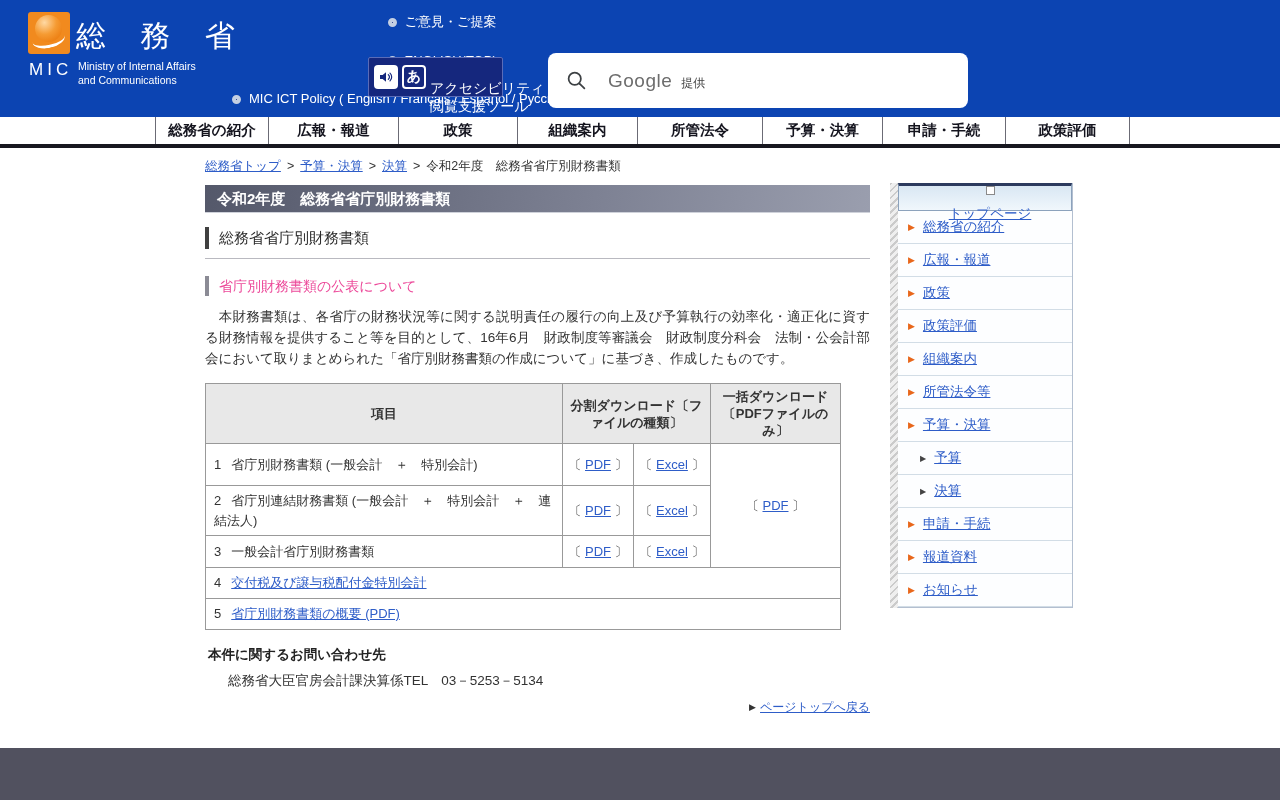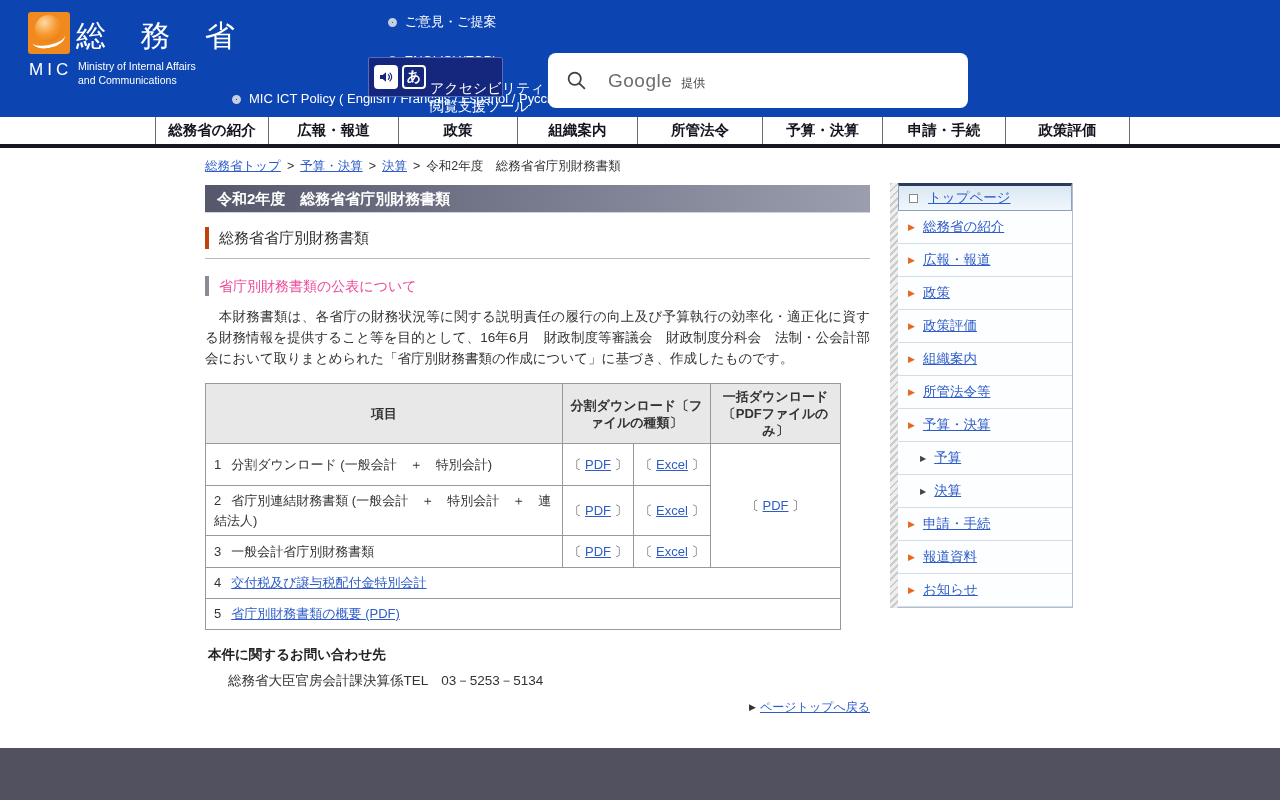--- a/index.html
+++ b/index.html
@@ -55,21 +55,21 @@
   .breadcrumb a { color:#2e5dc8; text-decoration:underline; }
   .bc-sep { margin:0 6px; }
 
   .title-bar { position:absolute; left:205px; top:37px; width:665px; height:28px;
     background:linear-gradient(100deg,#54586a 0%,#7e8294 60%,#9a9eae 100%);
     border-bottom:1px solid #cfd2da; color:#fff; font-size:15px; font-weight:bold;
     line-height:28px; padding-left:12px; }
 
   .section-h2 { position:absolute; left:205px; top:79px; width:665px;
     border-bottom:1px solid #b9b9c0; padding-bottom:9px; }
-  .section-h2 .bar-text { border-left:4px solid #c2410c; padding-left:10px;
+  .section-h2 .bar-text { border-left:4px solid #404040; padding-left:10px;
     font-size:15px; line-height:22px; color:#2a2a2a; }
   .section-h3 { position:absolute; left:205px; top:128px; }
   .section-h3 .bar-text { border-left:4px solid #8b8b95; padding-left:10px;
     font-size:14px; line-height:20px; color:#ec4899; }
   .para { position:absolute; left:205px; top:158px; width:665px;
     font-size:13.5px; line-height:21px; color:#333; text-align:justify; }
 
   
   .dl-table { position:absolute; left:205px; top:235px; border-collapse:collapse;
     font-size:13px; color:#333; }
@@ -91,21 +91,21 @@
   .pagetop .arrow { color:#333; font-size:9px; margin-right:4px; vertical-align:1px; }
   .pagetop a { color:#2e5dc8; text-decoration:underline; }
 
   
   .sidebar { position:absolute; left:890px; top:35px; width:183px; }
   .side-hatch { position:absolute; left:0; top:0; bottom:0; width:8px;
     background:repeating-linear-gradient(135deg,#cbcbcb 0 2px,#efefef 2px 5px); }
   .side-inner { margin-left:8px; border-right:1px solid #b3bfd0; border-bottom:1px solid #b3bfd0; background:#fdfeff; }
   .side-top { border:1px solid #8ca2bc; border-top:3px solid #2c3a5e;
     background:linear-gradient(#d9e7f3,#f0f7fc); height:28px;
-    display:flex; align-items:center; padding-left:10px; gap:10px; cursor:pointer; }
+    display:flex; align-items:center; padding-left:10px; gap:10px; cursor:pointer;flex-direction:column; }
   .sq-bullet { width:9px; height:9px; background:#fff; border:1px solid #8a8a8a; flex:0 0 auto; }
   .side-item { height:33px; display:flex; align-items:center; gap:8px; padding-left:10px;
     border-bottom:1px solid #d2dde6; cursor:pointer; }
   .side-item .arrow { color:#e8671b; font-size:9px; }
   .side-item.sub { padding-left:22px; }
   .side-item.sub .arrow { color:#444; font-size:8px; }
   .sidebar a { color:#2e5dc8; font-size:13.5px; text-decoration:underline; }
 
   .footer { height:52px; background:#51515f; }
 </style>
@@ -198,21 +198,21 @@
   <table class="dl-table">
     <thead>
       <tr>
         <th class="col-item th-tall">項目</th>
         <th colspan="2">分割ダウンロード〔ファイルの種類〕</th>
         <th class="col-bulk">一括ダウンロード〔PDFファイルのみ〕</th>
       </tr>
     </thead>
     <tbody>
       <tr class="r1">
-        <td class="cell-item"><span class="row-no">1</span><span>分割ダウンロード (一般会計　＋　特別会計)</span></td>
+        <td class="cell-item"><span class="row-no">1</span><span>省庁別財務書類 (一般会計　＋　特別会計)</span></td>
         <td class="cell-dl col-pdf"><span>〔 </span><a>PDF</a><span> 〕</span></td>
         <td class="cell-dl col-excel"><span>〔 </span><a>Excel</a><span> 〕</span></td>
         <td class="cell-dl col-bulk" rowspan="3"><span>〔 </span><a>PDF</a><span> 〕</span></td>
       </tr>
       <tr class="r2">
         <td class="cell-item"><span class="row-no">2</span><span>省庁別連結財務書類 (一般会計　＋　特別会計　＋　連結法人)</span></td>
         <td class="cell-dl"><span>〔 </span><a>PDF</a><span> 〕</span></td>
         <td class="cell-dl"><span>〔 </span><a>Excel</a><span> 〕</span></td>
       </tr>
       <tr class="r3">

